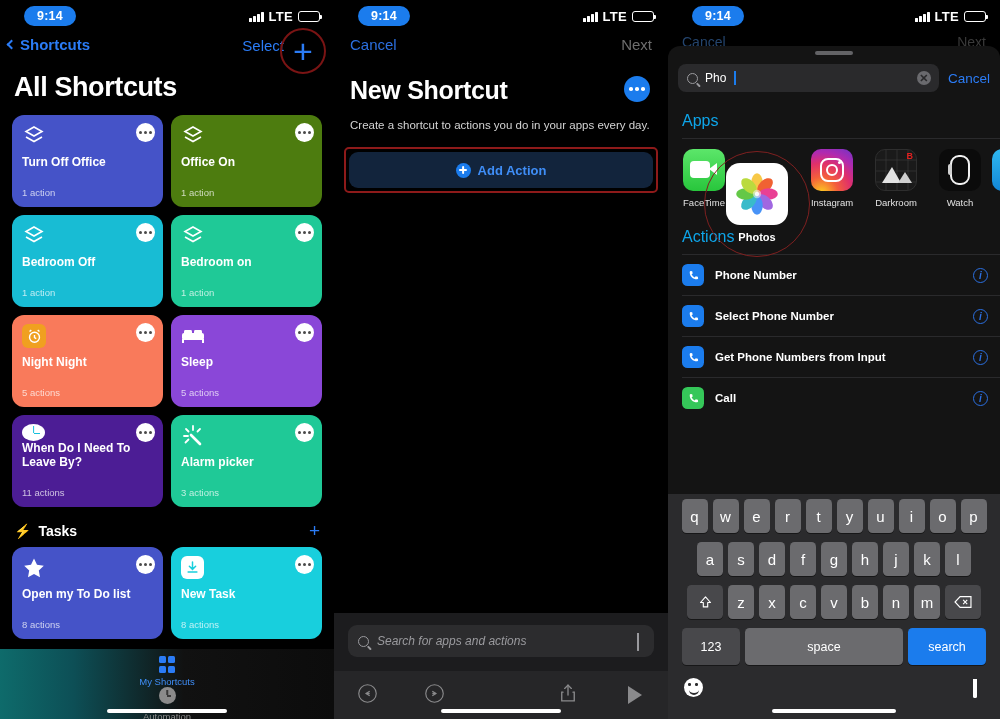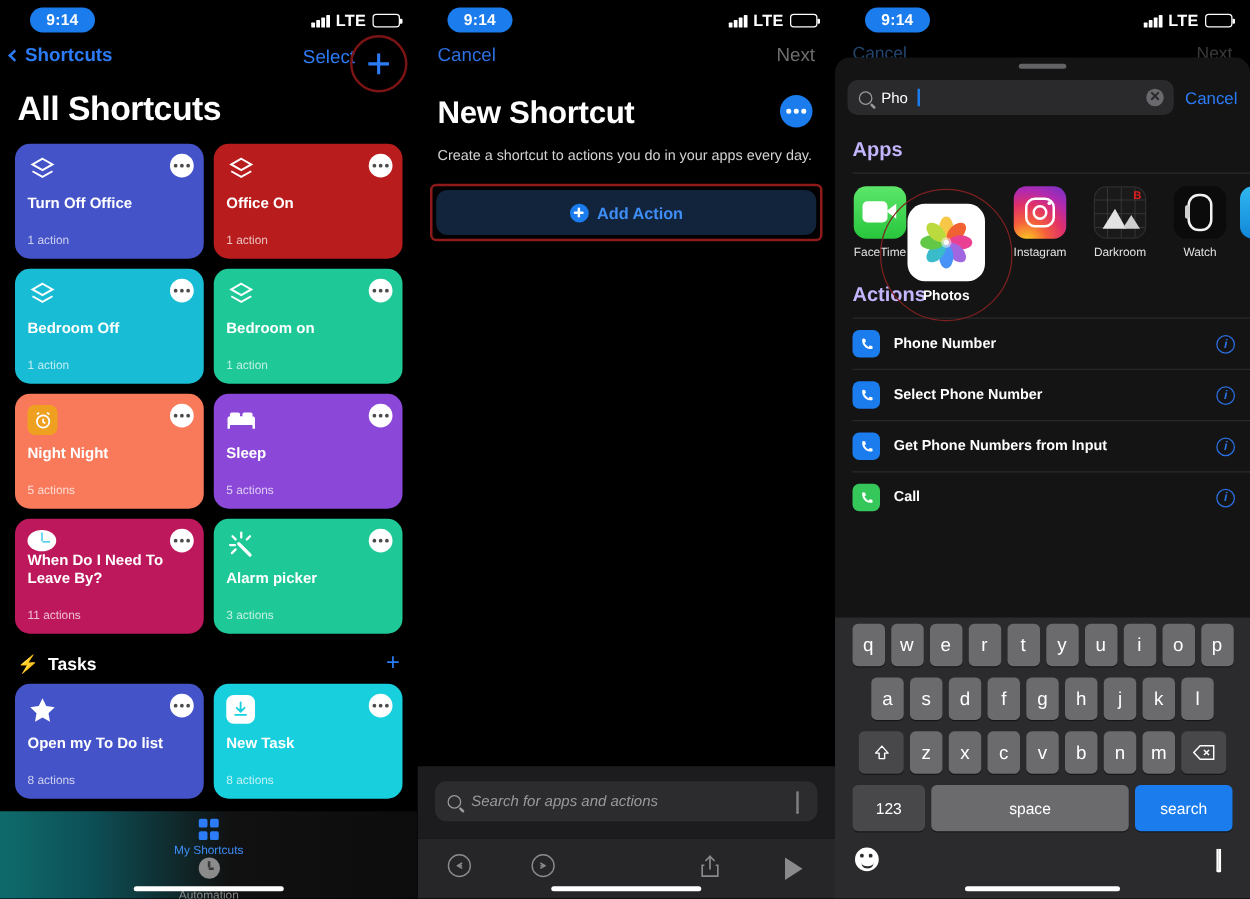--- a/index.html
+++ b/index.html
@@ -161,21 +161,21 @@
   .sfield {
     flex:1; height: 28px; background:#2a2a2c; border-radius:8px;
     display:flex; align-items:center; padding: 0 9px; gap:7px; position:relative;
   }
   .sfield .val { color:#fff; font-size:12px; }
   .caret { width:1.6px; height:14px; background:#1b7ced; display:inline-block; margin-left:1px; }
   .clear-x { position:absolute; right:8px; width:14px; height:14px; border-radius:50%;
              background:#6a6a6e; color:#2a2a2c; font-size:11px; line-height:14px; text-align:center; font-weight:bold;}
   .cancel3 { color:#2b7cf6; font-size:13.5px; }
 
-  .sec-label { color:#c4b5fd; font-size:16px; font-weight:bold; padding: 10px 14px 8px; }
+  .sec-label { color:#0ea5e9; font-size:16px; font-weight:normal; padding: 10px 14px 8px; }
   .hairline { height:1px; background:#2a2a2c; margin-left:14px; }
 
   .apps-row { display:flex; align-items:flex-start; padding: 10px 0 6px 4px; gap: 0; }
   .appcell { width: 64px; text-align:center; flex:none; }
   .appicon { width:42px; height:42px; border-radius:10px; margin:0 auto; position:relative; overflow:hidden; }
   .appname { color:#e2e2e2; font-size:9.5px; margin-top:6px; display:block; white-space:nowrap; overflow:hidden;}
 
   .photos-hl {
     position:absolute; left: 36px; top: 12px; width: 106px; height: 106px;
     border: 1.6px solid #7e2020; border-radius:50%; pointer-events:none; z-index: 5;
@@ -270,21 +270,21 @@
             <b></b>
             <b></b>
             <b></b>
           </div>
         <div class="cbottom">
           <div class="ctitle">Turn Off Office</div>
           <div class="csub">1 action</div>
         </div>
       </div>
 
-      <div class="card" style="background:#b91c1c">
+      <div class="card" style="background:#4d7c0f">
         <svg class="cicon" viewBox="0 0 24 24" fill="none" stroke="#fff" stroke-width="1.6">
             <path d="M12 3l8 4.5-8 4.5-8-4.5z"></path>
             <path d="M4 13l8 4.5 8-4.5"></path>
           </svg>
         <div class="dots">
             <b></b>
             <b></b>
             <b></b>
           </div>
         <div class="cbottom">
@@ -356,21 +356,21 @@
             <b></b>
             <b></b>
             <b></b>
           </div>
         <div class="cbottom">
           <div class="ctitle">Sleep</div>
           <div class="csub">5 actions</div>
         </div>
       </div>
 
-      <div class="card" style="background:#be185d">
+      <div class="card" style="background:#4c1d95">
         <div style="width:23px;height:23px;border-radius:50%;background:#fff;position:relative;">
           <span style="position:absolute;left:50%;top:50%;width:1.8px;height:7px;background:#17c1dd;transform:translate(-50%,-100%);"></span>
           <span style="position:absolute;left:50%;top:50%;width:6px;height:1.8px;background:#17c1dd;"></span>
         </div>
         <div class="dots">
             <b></b>
             <b></b>
             <b></b>
           </div>
         <div class="cbottom">

